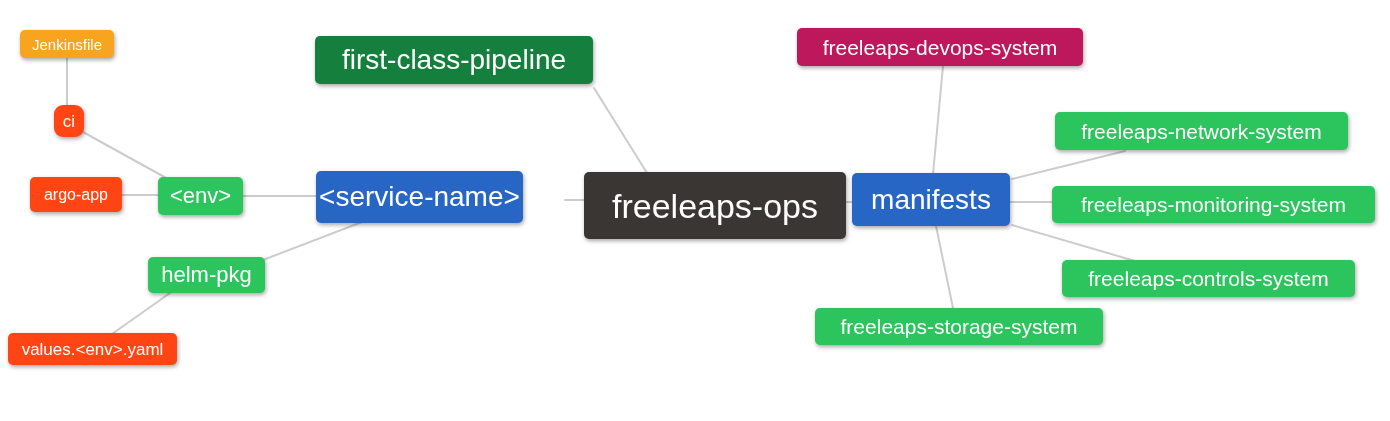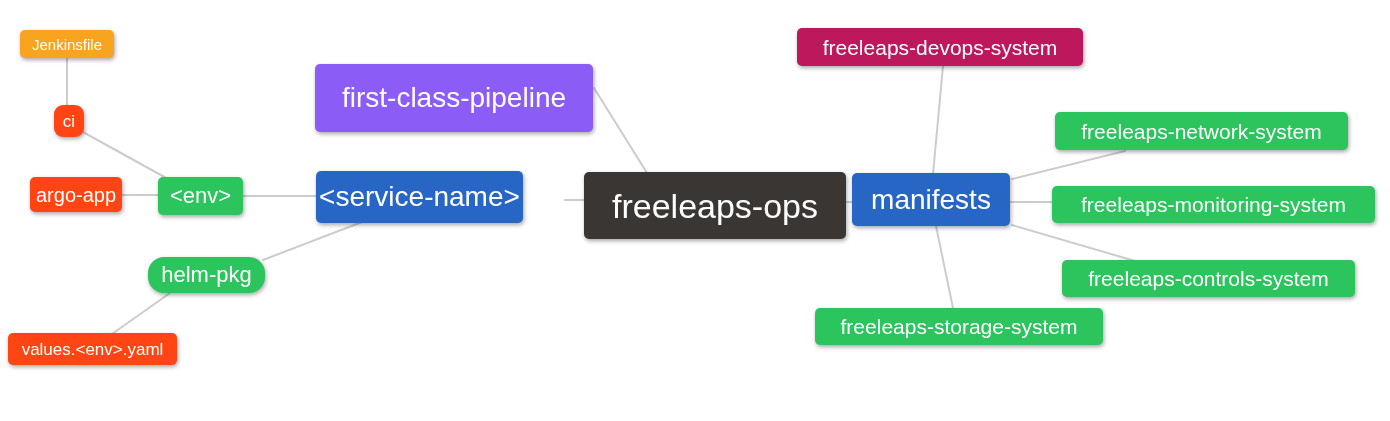--- a/index.html
+++ b/index.html
@@ -55,29 +55,29 @@
     <line x1="1012" y1="179" x2="1125" y2="151"></line>
     <line x1="1010" y1="202" x2="1052" y2="202"></line>
     <line x1="1012" y1="225" x2="1135" y2="261"></line>
     <line x1="936" y1="226" x2="953" y2="308"></line>
   </svg>
 
   <div class="node" style="left: 20px; top: 30px; width: 94px; height: 28px; font-size: 15px; background: rgb(248, 164, 31);">Jenkinsfile</div>
 
   <div class="node" style="left: 54px; top: 105px; width: 30px; height: 32px; font-size: 17px; background: rgb(255, 69, 20); border-radius: 9px;">ci</div>
 
-  <div class="node" style="left: 30px; top: 177px; width: 92px; height: 35px; font-size: 20px; background: rgb(255, 69, 20);">argo-app</div>
+  <div class="node" style="left: 30px; top: 177px; width: 92px; height: 35px; font-size: 16px; background: rgb(255, 69, 20);">argo-app</div>
 
   <div class="node" style="left: 158px; top: 177px; width: 85px; height: 38px; font-size: 22px; background: rgb(44, 197, 93);">&lt;env&gt;</div>
 
-  <div class="node" style="left: 148px; top: 257px; width: 117px; height: 36px; font-size: 22px; background: rgb(44, 197, 93); border-radius: 16px;">helm-pkg</div>
+  <div class="node" style="left: 148px; top: 257px; width: 117px; height: 36px; font-size: 22px; background: rgb(44, 197, 93);">helm-pkg</div>
 
   <div class="node" style="left: 8px; top: 333px; width: 169px; height: 32px; font-size: 17px; background: rgb(255, 69, 20);">values.&lt;env&gt;.yaml</div>
 
-  <div class="node" style="left: 315px; top: 36px; width: 278px; height: 68px; font-size: 28px; background: #8b5cf6; margin-top: 28px;">first-class-pipeline</div>
+  <div class="node" style="left: 315px; top: 36px; width: 278px; height: 48px; font-size: 28px; background: #15803d;">first-class-pipeline</div>
 
   <div class="node" style="left: 316px; top: 171px; width: 207px; height: 52px; font-size: 28px; background: rgb(40, 102, 198);">&lt;service-name&gt;</div>
 
   <div class="node" style="left: 584px; top: 172px; width: 262px; height: 67px; font-size: 34px; background: rgb(58, 54, 51);">freeleaps-ops</div>
 
   <div class="node" style="left: 852px; top: 173px; width: 158px; height: 53px; font-size: 28px; background: rgb(40, 102, 198);">manifests</div>
 
   <div class="node" style="left: 797px; top: 28px; width: 286px; height: 38px; font-size: 21px; background: #be185d;">freeleaps-devops-system</div>
 
   <div class="node" style="left: 1055px; top: 112px; width: 293px; height: 38px; font-size: 21px; background: rgb(44, 197, 93);">freeleaps-network-system</div>

